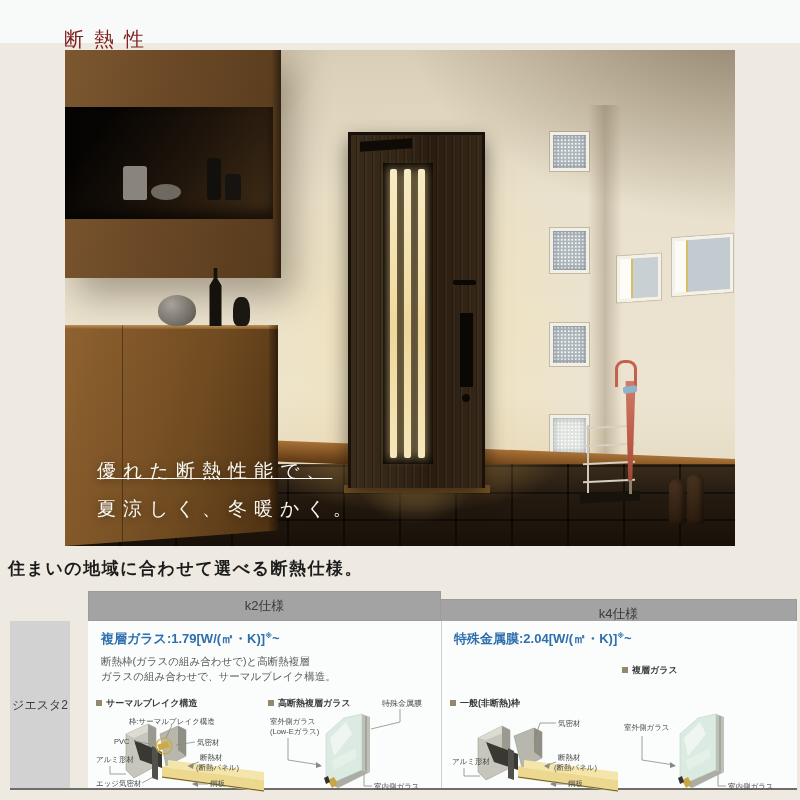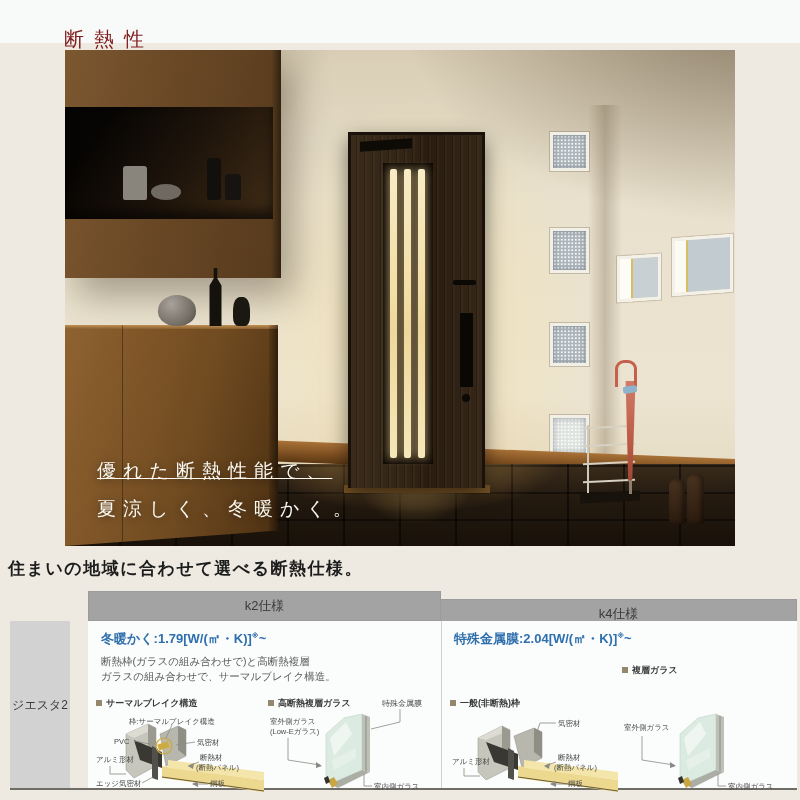--- a/index.html
+++ b/index.html
@@ -200,21 +200,21 @@
 <div class="abs" id="heading">住まいの地域に合わせて選べる断熱仕様。</div>
 
 <div class="abs" id="rowLabelCell">ジエスタ2</div>
 <div class="hcell" style="left:88px;width:353px;">k2仕様</div>
 <div class="hcell" style="left:440px;width:357px;margin-top:8px;">k4仕様</div>
 <div class="bcell" style="left:88px;width:353px;"></div>
 <div class="bcell" style="left:441px;width:356px;"></div>
 <div class="abs" id="bodyDivider"></div>
 <div class="abs" id="tableBottom"></div>
 
-<div class="uvalue" style="left:101px;"><span>冬暖かく:1.79[W/(㎡・K)]</span><sup>※</sup><span>~</span></div>
+<div class="uvalue" style="left:101px;"><span>複層ガラス:1.79[W/(㎡・K)]</span><sup>※</sup><span>~</span></div>
 <div class="desc" style="left:101px;top:654px;">断熱枠(ガラスの組み合わせで)と高断熱複層</div>
 <div class="desc" style="left:101px;top:669px;">ガラスの組み合わせで、サーマルブレイク構造。</div>
 
 <div class="diagtitle" style="left:96px;top:697px;"><span class="bullet"></span><span>サーマルブレイク構造</span></div>
 <svg class="diag" style="left:96px;top:716px;" width="168" height="76" viewBox="0 0 168 76">
   <polygon points="30,18 52,8 60,12 60,50 38,62 30,54" fill="#c6c6bd" stroke="#90908a" stroke-width="0.5"></polygon>
   <polygon points="30,18 52,8 60,12 38,22" fill="#dcdcd3"></polygon>
   <polygon points="52,8 60,12 60,50 52,44" fill="#9a9a90"></polygon>
   <polygon points="38,24 66,36 66,52 44,44" fill="#3a3832"></polygon>
   <polygon points="64,18 82,10 90,14 90,40 70,50" fill="#b7b7ae" stroke="#8b8b82" stroke-width="0.5"></polygon>

